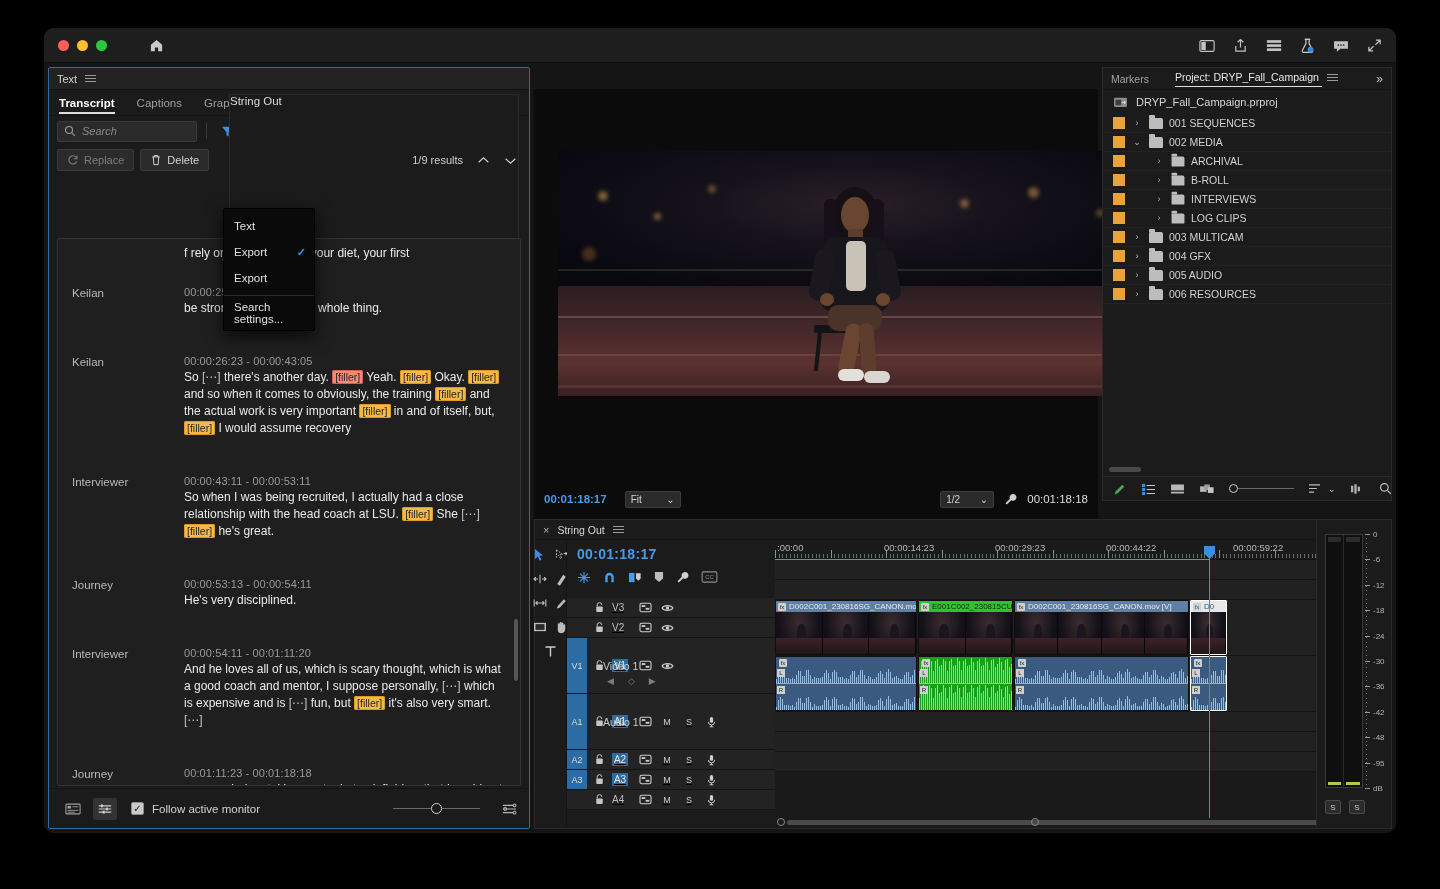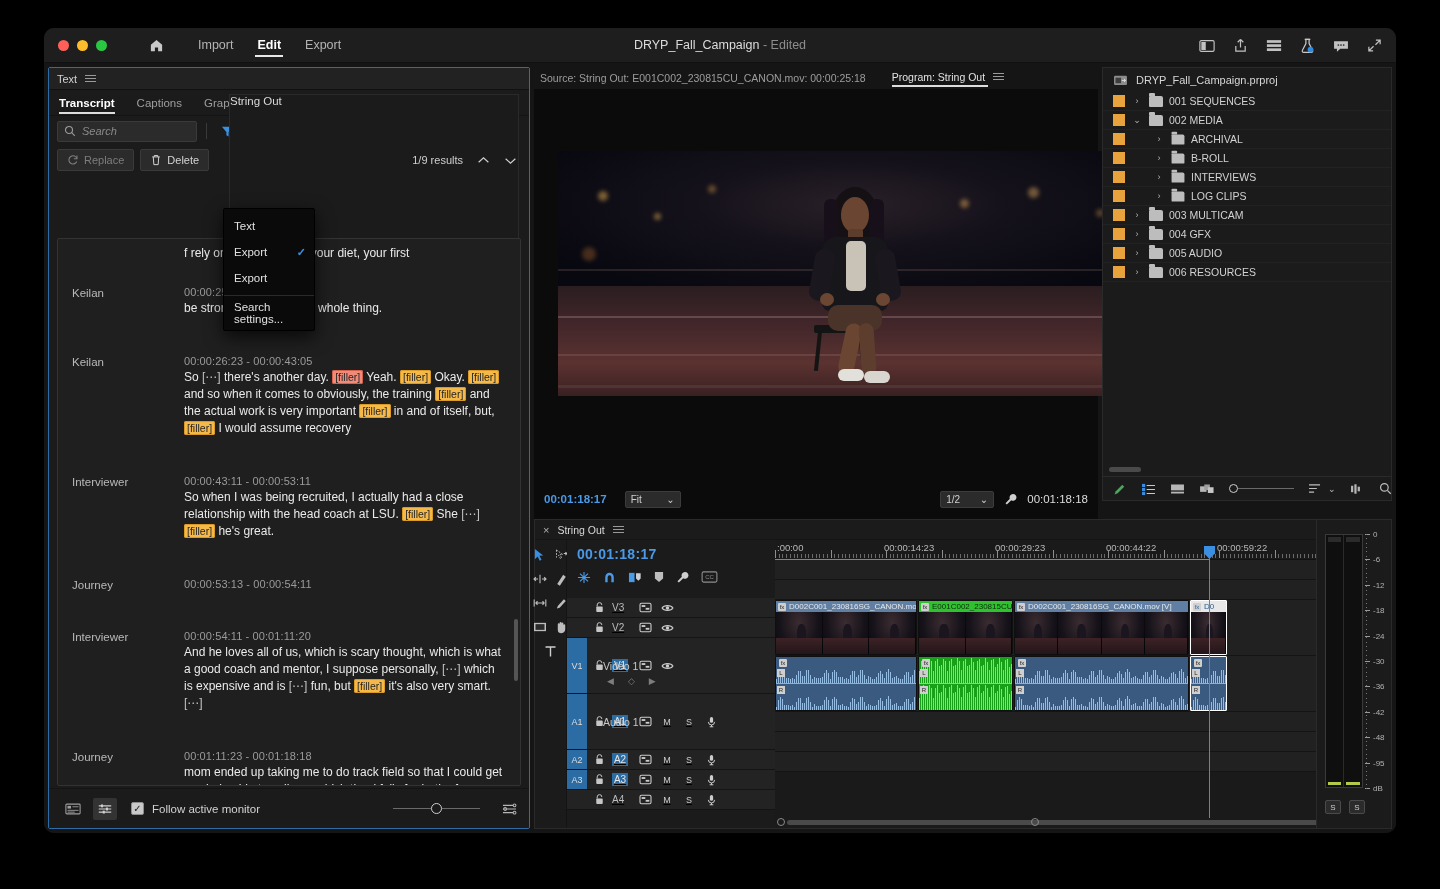--- a/index.html
+++ b/index.html
@@ -289,28 +289,20 @@
     <div class="traffic">
       <div class="dot r"></div>
       <div class="dot y"></div>
       <div class="dot g"></div>
     </div>
     <div class="home-ico">
       <svg width="15" height="15" viewBox="0 0 16 16">
             <path d="M8 2 L2 7.3 V14 H6.3 V10 H9.7 V14 H14 V7.3 Z" fill="#c8c8c8"></path>
           </svg>
     </div>
-    <div class="tmenu">
-      <div class="mi">Import</div>
-      <div class="mi active">Edit</div>
-      <div class="mi">Export</div>
-    </div>
-    <div class="doc-title">
-      <span>DRYP_Fall_Campaign</span><span class="edited"> - Edited</span>
-    </div>
     <div class="trightIcons">
       <div class="ic">
         <svg width="16" height="14" viewBox="0 0 18 15">
               <rect x="1" y="1.5" width="16" height="12" rx="1.5" fill="none" stroke="#c2c2c2" stroke-width="1.3"></rect>
               <rect x="2.6" y="3" width="5" height="9" fill="#c2c2c2"></rect>
             </svg>
       </div>
       <div class="ic">
         <svg width="15" height="15" viewBox="0 0 16 16">
               <path d="M8 1.5 L8 10 M8 1.5 L5 4.5 M8 1.5 L11 4.5" stroke="#c2c2c2" stroke-width="1.3" fill="none"></path>
@@ -474,20 +466,21 @@
           <div class="spk">Interviewer</div>
           <div class="tbody">
             <div class="tcode">00:00:43:11 - 00:00:53:11</div>
             <div class="ttext" id="b3"><span>So when I was being recruited, I actually had a close relationship with the head coach at LSU. </span><span class="filler">[filler]</span><span> She </span><span class="ell">[⋯]</span><span> </span><span class="filler">[filler]</span><span> he's great.</span></div>
           </div>
         </div>
         <div class="tblock" style="padding-top:36px;">
           <div class="spk">Journey</div>
           <div class="tbody">
             <div class="tcode">00:00:53:13 - 00:00:54:11</div>
+            <div class="ttext" id="b4"><span>He's very disciplined.</span></div>
           </div>
         </div>
         <div class="tblock" style="padding-top:36px;">
           <div class="spk">Interviewer</div>
           <div class="tbody">
             <div class="tcode">00:00:54:11 - 00:01:11:20</div>
             <div class="ttext" id="b5"><span>And he loves all of us, which is scary thought, which is what a good coach and mentor, I suppose personally, </span><span class="ell">[⋯]</span><span> which is expensive and is </span><span class="ell">[⋯]</span><span> fun, but </span><span class="filler">[filler]</span><span> it's also very smart. </span><span class="ell">[⋯]</span></div>
           </div>
         </div>
         <div class="tblock" style="padding-top:36px;">
@@ -545,31 +538,20 @@
                 <path d="M1 3.6 H12 M1 7.5 H15 M1 11.4 H12" stroke="#b5b5b5" stroke-width="1.2"></path>
                 <circle cx="13.4" cy="3.6" r="1.5" fill="none" stroke="#b5b5b5" stroke-width="1.1"></circle>
                 <circle cx="3.3" cy="7.5" r="1.5" fill="none" stroke="#b5b5b5" stroke-width="1.1"></circle>
                 <circle cx="13.4" cy="11.4" r="1.5" fill="none" stroke="#b5b5b5" stroke-width="1.1"></circle>
               </svg>
         </div>
       </div>
     </div>
 
     <div class="center">
-      <div class="monhdr">
-        <span class="src">Source: String Out: E001C002_230815CU_CANON.mov: 00:00:25:18</span>
-        <span class="prg">
-          <span>Program: String Out</span>
-          <span class="hamb">
-                <i></i>
-                <i></i>
-                <i></i>
-              </span>
-        </span>
-      </div>
 
       <div class="monarea">
         <div class="video">
           <div class="vbg"></div>
 
           <div class="blur" style="left:40px;top:40px;width:10px;height:10px;background:#d8a24e;opacity:.55;"></div>
           <div class="blur" style="left:96px;top:62px;width:7px;height:7px;background:#e8b25a;opacity:.5;"></div>
           <div class="blur" style="left:150px;top:34px;width:8px;height:8px;background:#c98f48;opacity:.45;"></div>
           <div class="blur" style="left:402px;top:48px;width:9px;height:9px;background:#dda157;opacity:.5;"></div>
           <div class="blur" style="left:470px;top:36px;width:11px;height:11px;background:#e4ae60;opacity:.45;"></div>
@@ -818,20 +800,32 @@
                   <rect x="1" y="1.6" width="13.4" height="10.4" rx="1.4" fill="#c5c5c5"></rect>
                   <path d="M9.6 5 L13.6 8.4 L9.6 11.8 Z" fill="#2a2a2a"></path>
                 </svg>
               </span>
           <span class="plus">+</span>
         </div>
       </div>
     </div>
 
     <div class="right">
+      <div class="rtabs">
+        <span>Markers</span>
+        <span class="act">
+          <span>Project: DRYP_Fall_Campaign</span>
+          <span class="hamb">
+                <i></i>
+                <i></i>
+                <i></i>
+              </span>
+        </span>
+        <span class="chevs">»</span>
+      </div>
       <div class="projrow">
         <span>
           <svg width="15" height="12" viewBox="0 0 16 13">
                 <rect x="1" y="2" width="14" height="10" rx="1.2" fill="#8d8d8d"></rect>
                 <rect x="2.6" y="4" width="6" height="6" fill="#3d3d3d"></rect>
                 <path d="M9.4 7 H13.4 M11.8 5.4 L13.6 7 L11.8 8.6" stroke="#e0e0e0" stroke-width="1" fill="none"></path>
               </svg>
         </span>
         <span>DRYP_Fall_Campaign.prproj</span>
       </div>
@@ -1248,21 +1242,21 @@
                 </div>
               </div>
         </div>
 
         <div class="tlright">
           <div class="ruler" id="tlruler">
                 <span class="lab" style="left: 2px;">:00:00</span>
                 <span class="lab" style="left: 109px;">00:00:14:23</span>
                 <span class="lab" style="left: 220px;">00:00:29:23</span>
                 <span class="lab" style="left: 331px;">00:00:44:22</span>
-                <span class="lab" style="left: 442px;">00:00:59:22</span>
+                <span class="lab" style="left: 458px;">00:00:59:22</span>
                 <span class="lab" style="left: 553px;">00:01:14:22</span>
                 <span class="tk b" style="left: 0px;"></span>
                 <span class="tk" style="left: 3.7px;"></span>
                 <span class="tk" style="left: 7.4px;"></span>
                 <span class="tk" style="left: 11.1px;"></span>
                 <span class="tk" style="left: 14.8px;"></span>
                 <span class="tk" style="left: 18.5px;"></span>
                 <span class="tk" style="left: 22.2px;"></span>
                 <span class="tk" style="left: 25.9px;"></span>
                 <span class="tk" style="left: 29.6px;"></span>

